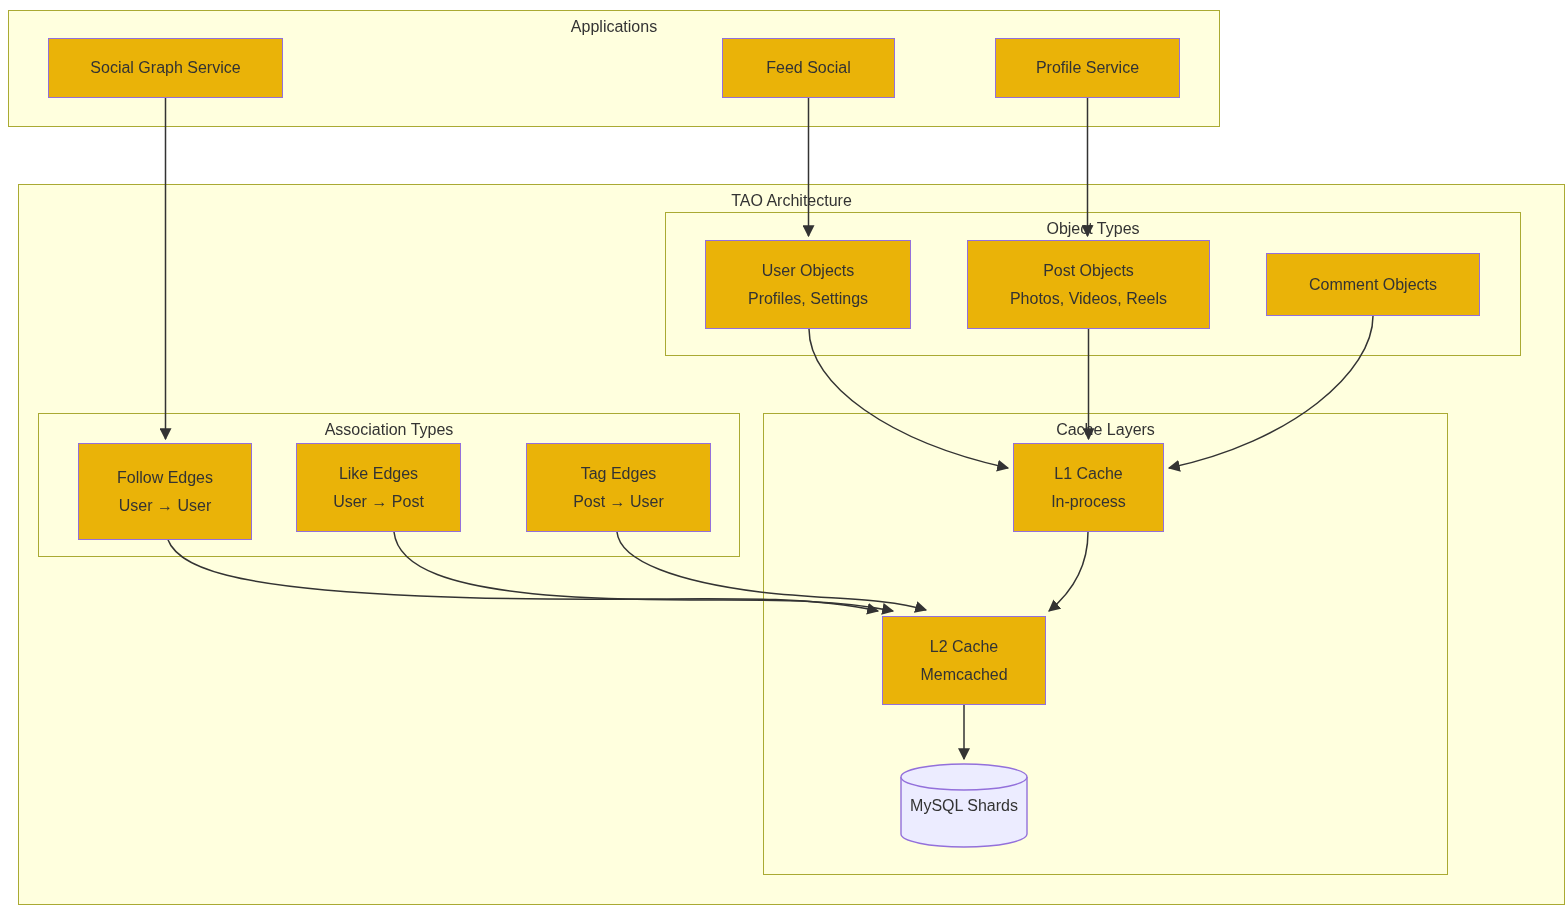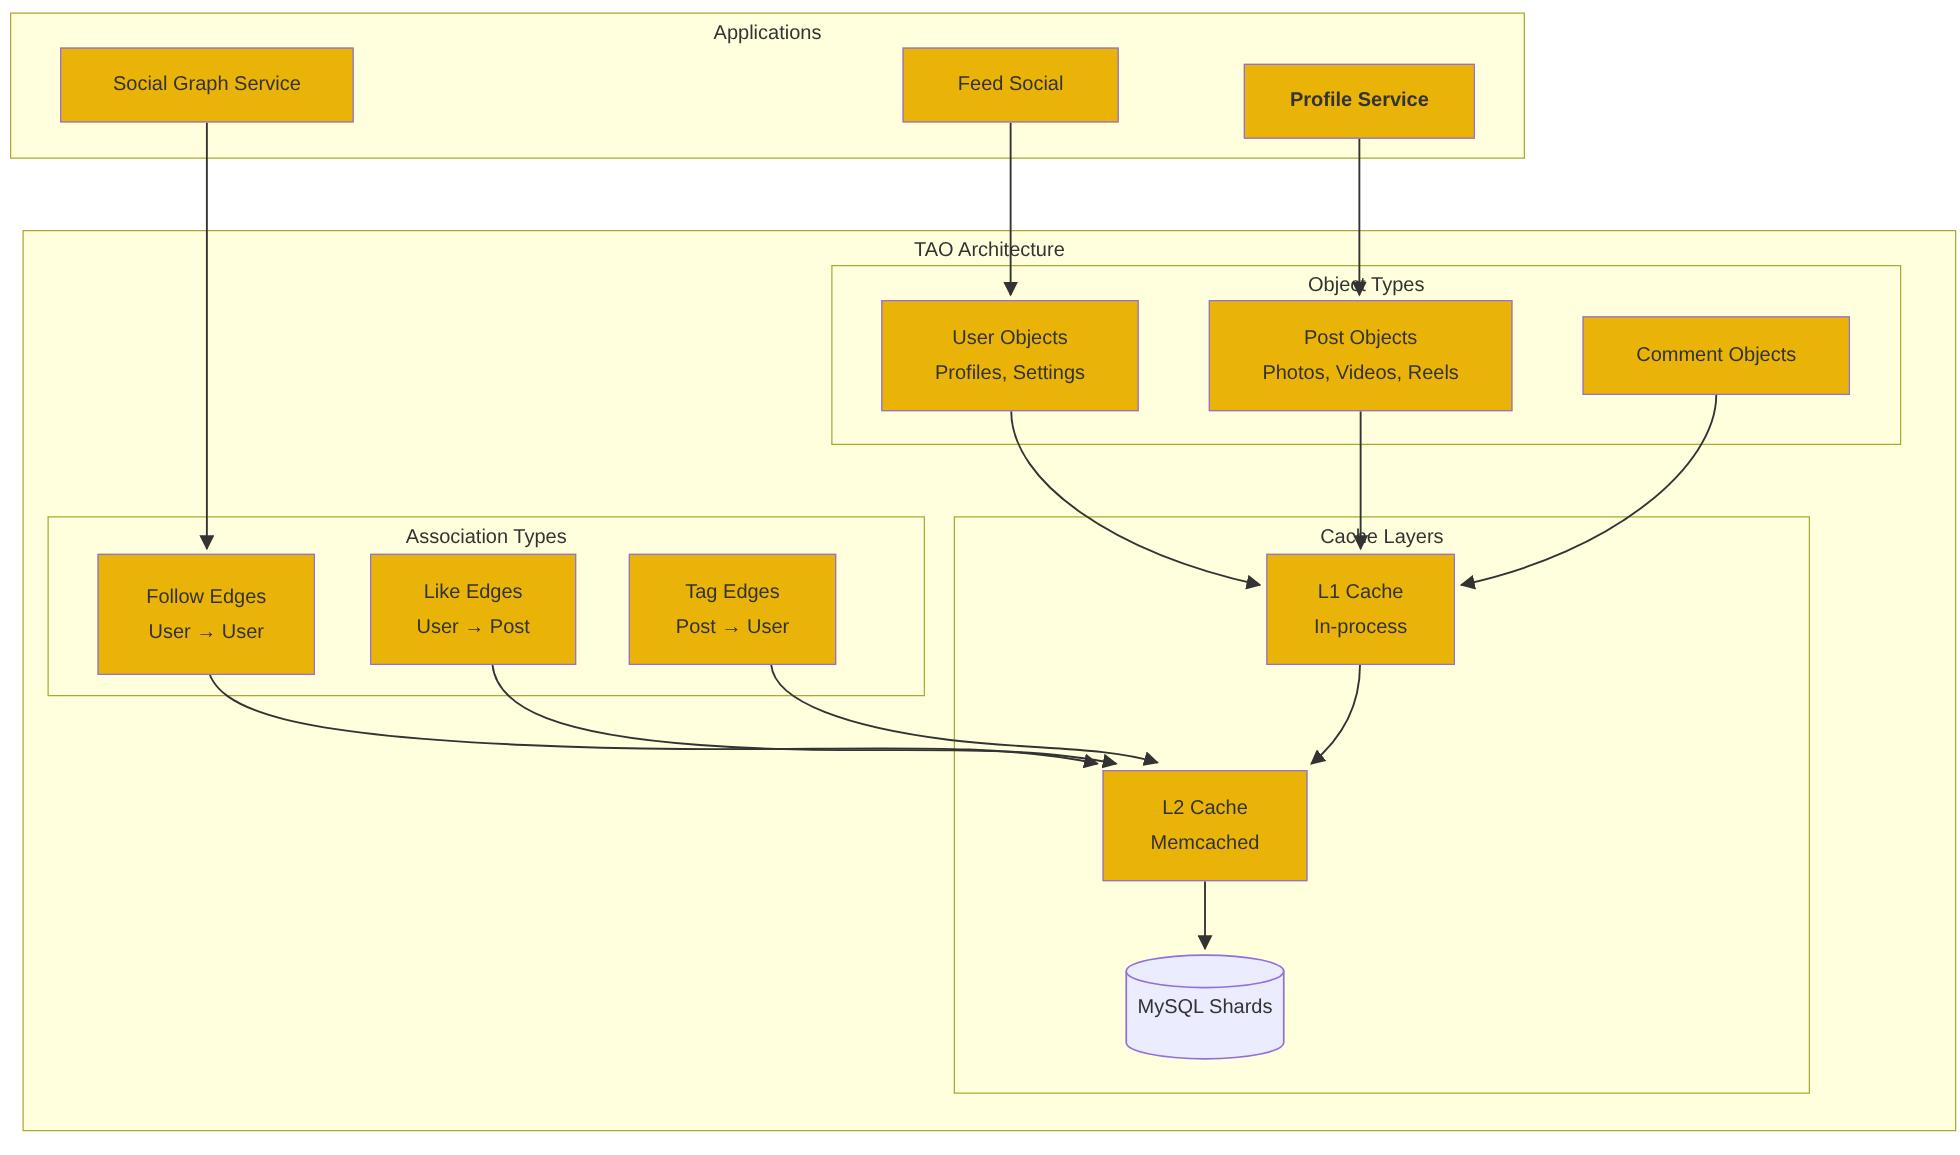--- a/index.html
+++ b/index.html
@@ -114,21 +114,21 @@
   </svg>
 
   <div class="node" style="left:48px; top:38px; width:235px; height:60px;">
     <span>Social Graph Service</span>
   </div>
 
   <div class="node" style="left:722px; top:38px; width:173px; height:60px;">
     <span>Feed Social</span>
   </div>
 
-  <div class="node" style="left:995px; top:51px; width:185px; height:60px;font-weight:bold;">
+  <div class="node" style="left:995px; top:38px; width:185px; height:60px;">
     <span>Profile Service</span>
   </div>
 
   <div class="node" style="left:705px; top:240px; width:206px; height:89px;">
     <span>User Objects</span>
     <span>Profiles, Settings</span>
   </div>
 
   <div class="node" style="left:1266px; top:253px; width:214px; height:63px;">
     <span>Comment Objects</span>
@@ -142,21 +142,21 @@
   <div class="node" style="left:78px; top:443px; width:174px; height:97px;">
     <span>Follow Edges</span>
     <span>User → User</span>
   </div>
 
   <div class="node" style="left:296px; top:443px; width:165px; height:89px;">
     <span>Like Edges</span>
     <span>User → Post</span>
   </div>
 
-  <div class="node" style="left:503px; top:443px; width:166px; height:89px;">
+  <div class="node" style="left:526px; top:443px; width:185px; height:89px;">
     <span>Tag Edges</span>
     <span>Post → User</span>
   </div>
 
   <div class="node" style="left:1013px; top:443px; width:151px; height:89px;">
     <span>L1 Cache</span>
     <span>In-process</span>
   </div>
 
   <div class="node" style="left:882px; top:616px; width:164px; height:89px;">

